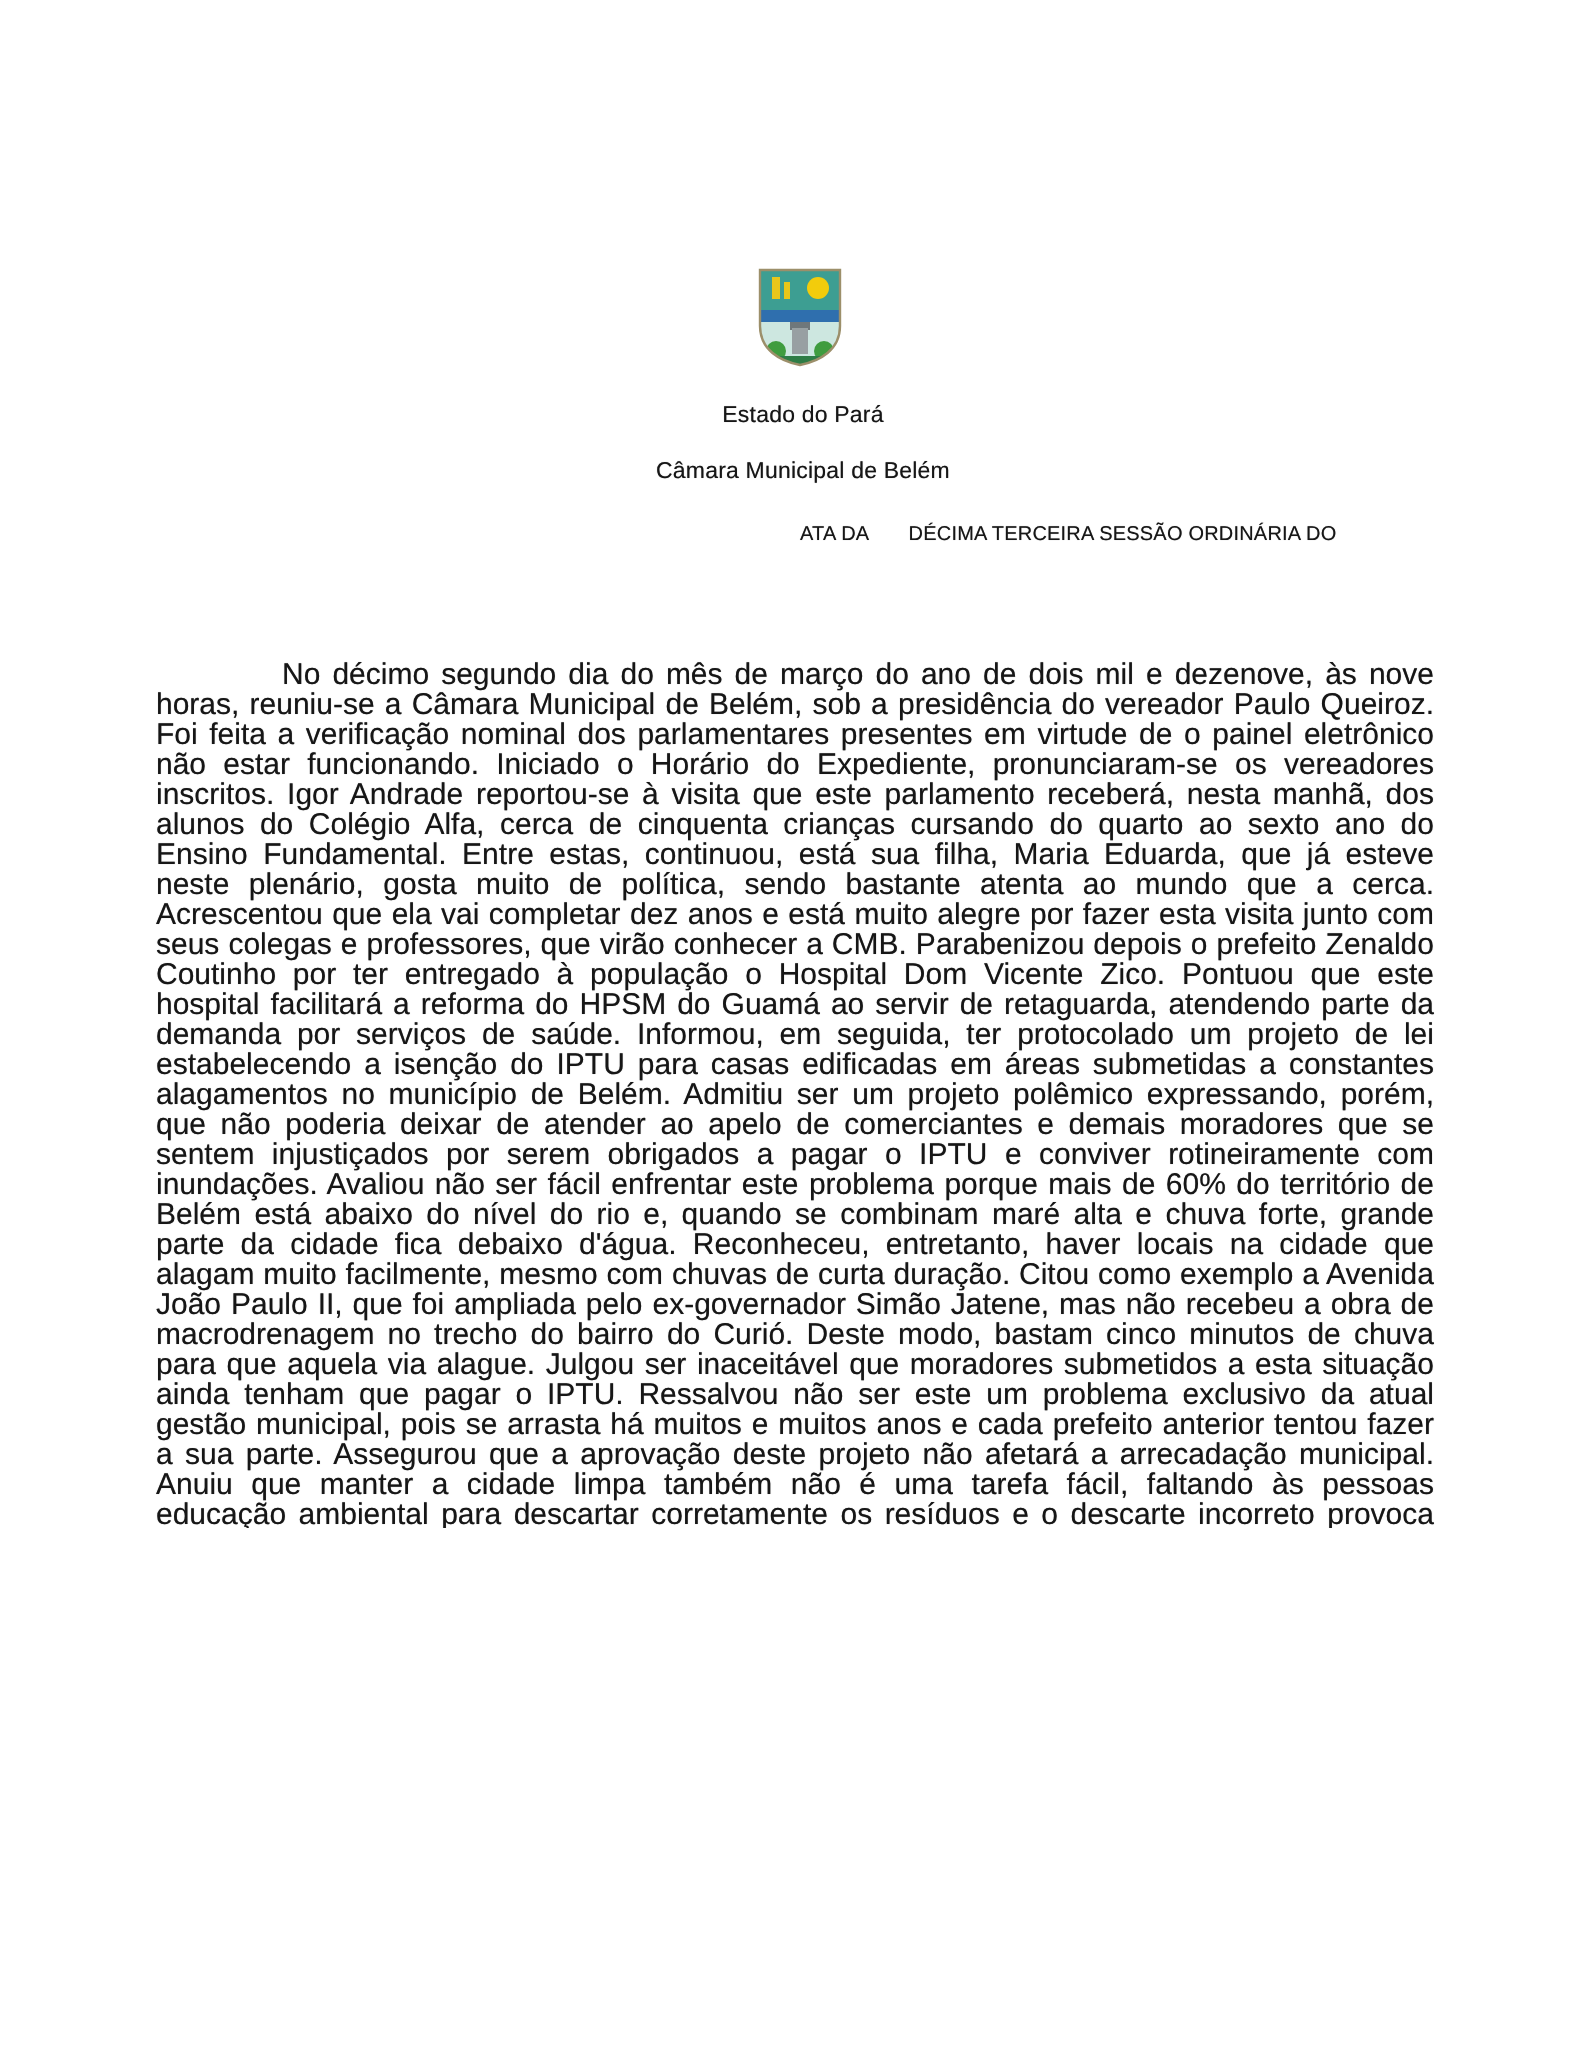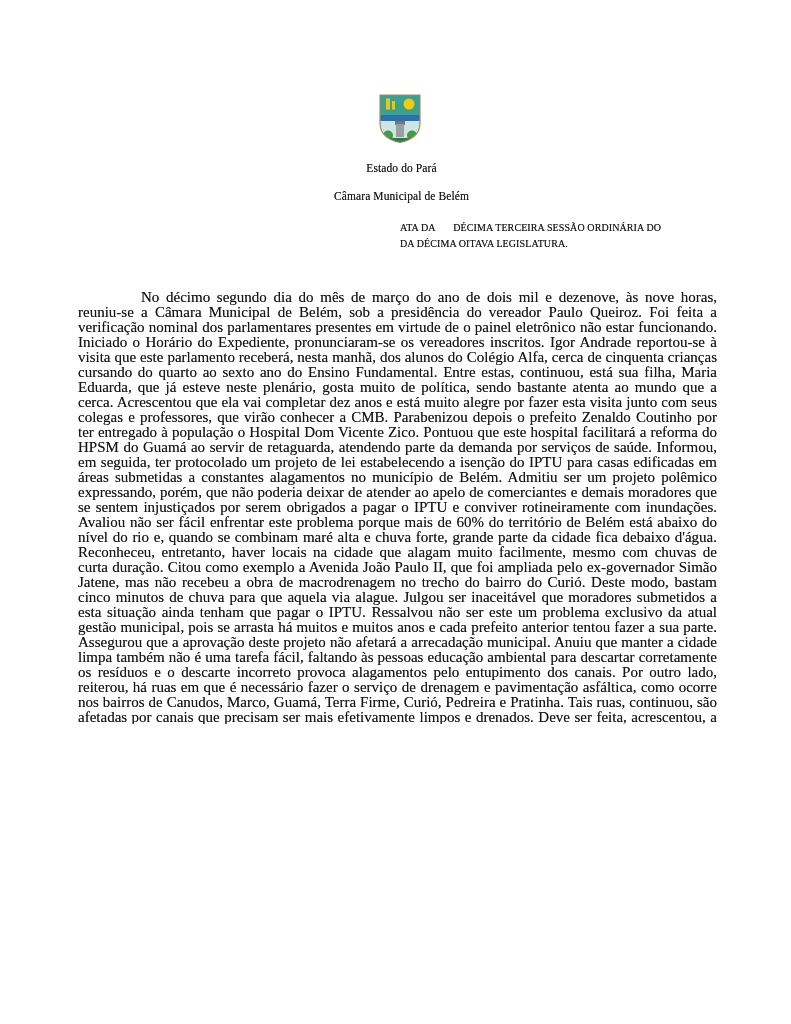--- a/index.html
+++ b/index.html
@@ -6,22 +6,23 @@
     margin: 0;
     padding: 0;
     background: #ffffff;
   }
   .page {
     position: relative;
     width: 791px;
     height: 724px;
     background: #ffffff;
     overflow: hidden;
-    font-family: Liberation Serif, serif;
+    font-family: Liberation Sans, sans-serif;
     color: #161616;
+    margin-top: 40px;
   }
   .crest {
     position: absolute;
     left: 379px;
     top: 94px;
     width: 42px;
     height: 50px;
   }
   .center-line {
     position: absolute;
@@ -89,18 +90,17 @@
       <path d="M1,1 H41 V29 C41,41 31,46.5 21,48.5 C11,46.5 1,41 1,29 Z" fill="none" stroke-width="1.2" stroke="#9c8f6a"></path>
     </svg>
   </div>
 
   <div class="center-line state-line">Estado do Pará</div>
 
   <div class="center-line chamber-line">Câmara Municipal de Belém</div>
 
   <div class="session-title">
     <div>ATA DA &nbsp;&nbsp;&nbsp;&nbsp;&nbsp; DÉCIMA TERCEIRA SESSÃO ORDINÁRIA DO</div>
-    <div>DA DÉCIMA OITAVA LEGISLATURA.</div>
   </div>
 
   <div class="minutes">No décimo segundo dia do mês de março do ano de dois mil e dezenove, às nove horas, reuniu-se a Câmara Municipal de Belém, sob a presidência do vereador Paulo Queiroz. Foi feita a verificação nominal dos parlamentares presentes em virtude de o painel eletrônico não estar funcionando. Iniciado o Horário do Expediente, pronunciaram-se os vereadores inscritos. Igor Andrade reportou-se à visita que este parlamento receberá, nesta manhã, dos alunos do Colégio Alfa, cerca de cinquenta crianças cursando do quarto ao sexto ano do Ensino Fundamental. Entre estas, continuou, está sua filha, Maria Eduarda, que já esteve neste plenário, gosta muito de política, sendo bastante atenta ao mundo que a cerca. Acrescentou que ela vai completar dez anos e está muito alegre por fazer esta visita junto com seus colegas e professores, que virão conhecer a CMB. Parabenizou depois o prefeito Zenaldo Coutinho por ter entregado à população o Hospital Dom Vicente Zico. Pontuou que este hospital facilitará a reforma do HPSM do Guamá ao servir de retaguarda, atendendo parte da demanda por serviços de saúde. Informou, em seguida, ter protocolado um projeto de lei estabelecendo a isenção do IPTU para casas edificadas em áreas submetidas a constantes alagamentos no município de Belém. Admitiu ser um projeto polêmico expressando, porém, que não poderia deixar de atender ao apelo de comerciantes e demais moradores que se sentem injustiçados por serem obrigados a pagar o IPTU e conviver rotineiramente com inundações. Avaliou não ser fácil enfrentar este problema porque mais de 60% do território de Belém está abaixo do nível do rio e, quando se combinam maré alta e chuva forte, grande parte da cidade fica debaixo d'água. Reconheceu, entretanto, haver locais na cidade que alagam muito facilmente, mesmo com chuvas de curta duração. Citou como exemplo a Avenida João Paulo II, que foi ampliada pelo ex-governador Simão Jatene, mas não recebeu a obra de macrodrenagem no trecho do bairro do Curió. Deste modo, bastam cinco minutos de chuva para que aquela via alague. Julgou ser inaceitável que moradores submetidos a esta situação ainda tenham que pagar o IPTU. Ressalvou não ser este um problema exclusivo da atual gestão municipal, pois se arrasta há muitos e muitos anos e cada prefeito anterior tentou fazer a sua parte. Assegurou que a aprovação deste projeto não afetará a arrecadação municipal. Anuiu que manter a cidade limpa também não é uma tarefa fácil, faltando às pessoas educação ambiental para descartar corretamente os resíduos e o descarte incorreto provoca alagamentos pelo entupimento dos canais. Por outro lado, reiterou, há ruas em que é necessário fazer o serviço de drenagem e pavimentação asfáltica, como ocorre nos bairros de Canudos, Marco, Guamá, Terra Firme, Curió, Pedreira e Pratinha. Tais ruas, continuou, são afetadas por canais que precisam ser mais efetivamente limpos e drenados. Deve ser feita, acrescentou, a macrodrenagem das ruas no entorno para permitir o escoamento da água. Relatou ter conversado, no dia anterior, com o secretário de saneamento, senhor Cláudio das Mercês, e dito a ele que há um mês pede que seja enviada uma equipe da Secretaria Municipal de Saneamento – SESAN para fazer a limpeza do canal da Rua Jabatiteua. Explicou que bastariam seis ou sete funcionários para este trabalho porque mais dez moradores da localidade ajudariam na limpeza em regime de mutirão, acrescentando que providenciaria a feijoada para os participantes. O secretário esclarecera então não estar dando conta das demandas na cidade e por isso não atendera ainda à solicitação. Verificou, assim, que realmente não é fácil lidar com o saneamento em nosso município, com chuvas constantes e diárias. Afirmou, porém, que a população mais carente não pode pagar por isso, pois já paga uma carga tributária muito grande em tudo que consome. Atestou que tudo está custando mais caro: alimentos, remédios, energia elétrica e água. Informou que fará uma emenda ao projeto estabelecendo que a PMB volte a cobrar o IPTU dos moradores assim que resolver o problema dos alagamentos da localidade. Findo este pronunciamento, o vereador Fabrício Gama assumiu a presidência da Mesa. Subiu então à tribuna a vereadora Enfermeira Nazaré Lima e relatou o problema enfrentado pelos moradores do bairro da Cremação decorrente da transferência da Unidade de Saúde que lá funcionava para outro prédio. Comunicou que isto fora justificado à época devido ao pequeno tamanho da edificação original, inaugurada na década de 60 do século anterior, que gerava limitações no atendimento. Pensava-se que a mudança seria</div>
 
 </div>
 
 </body></html>

